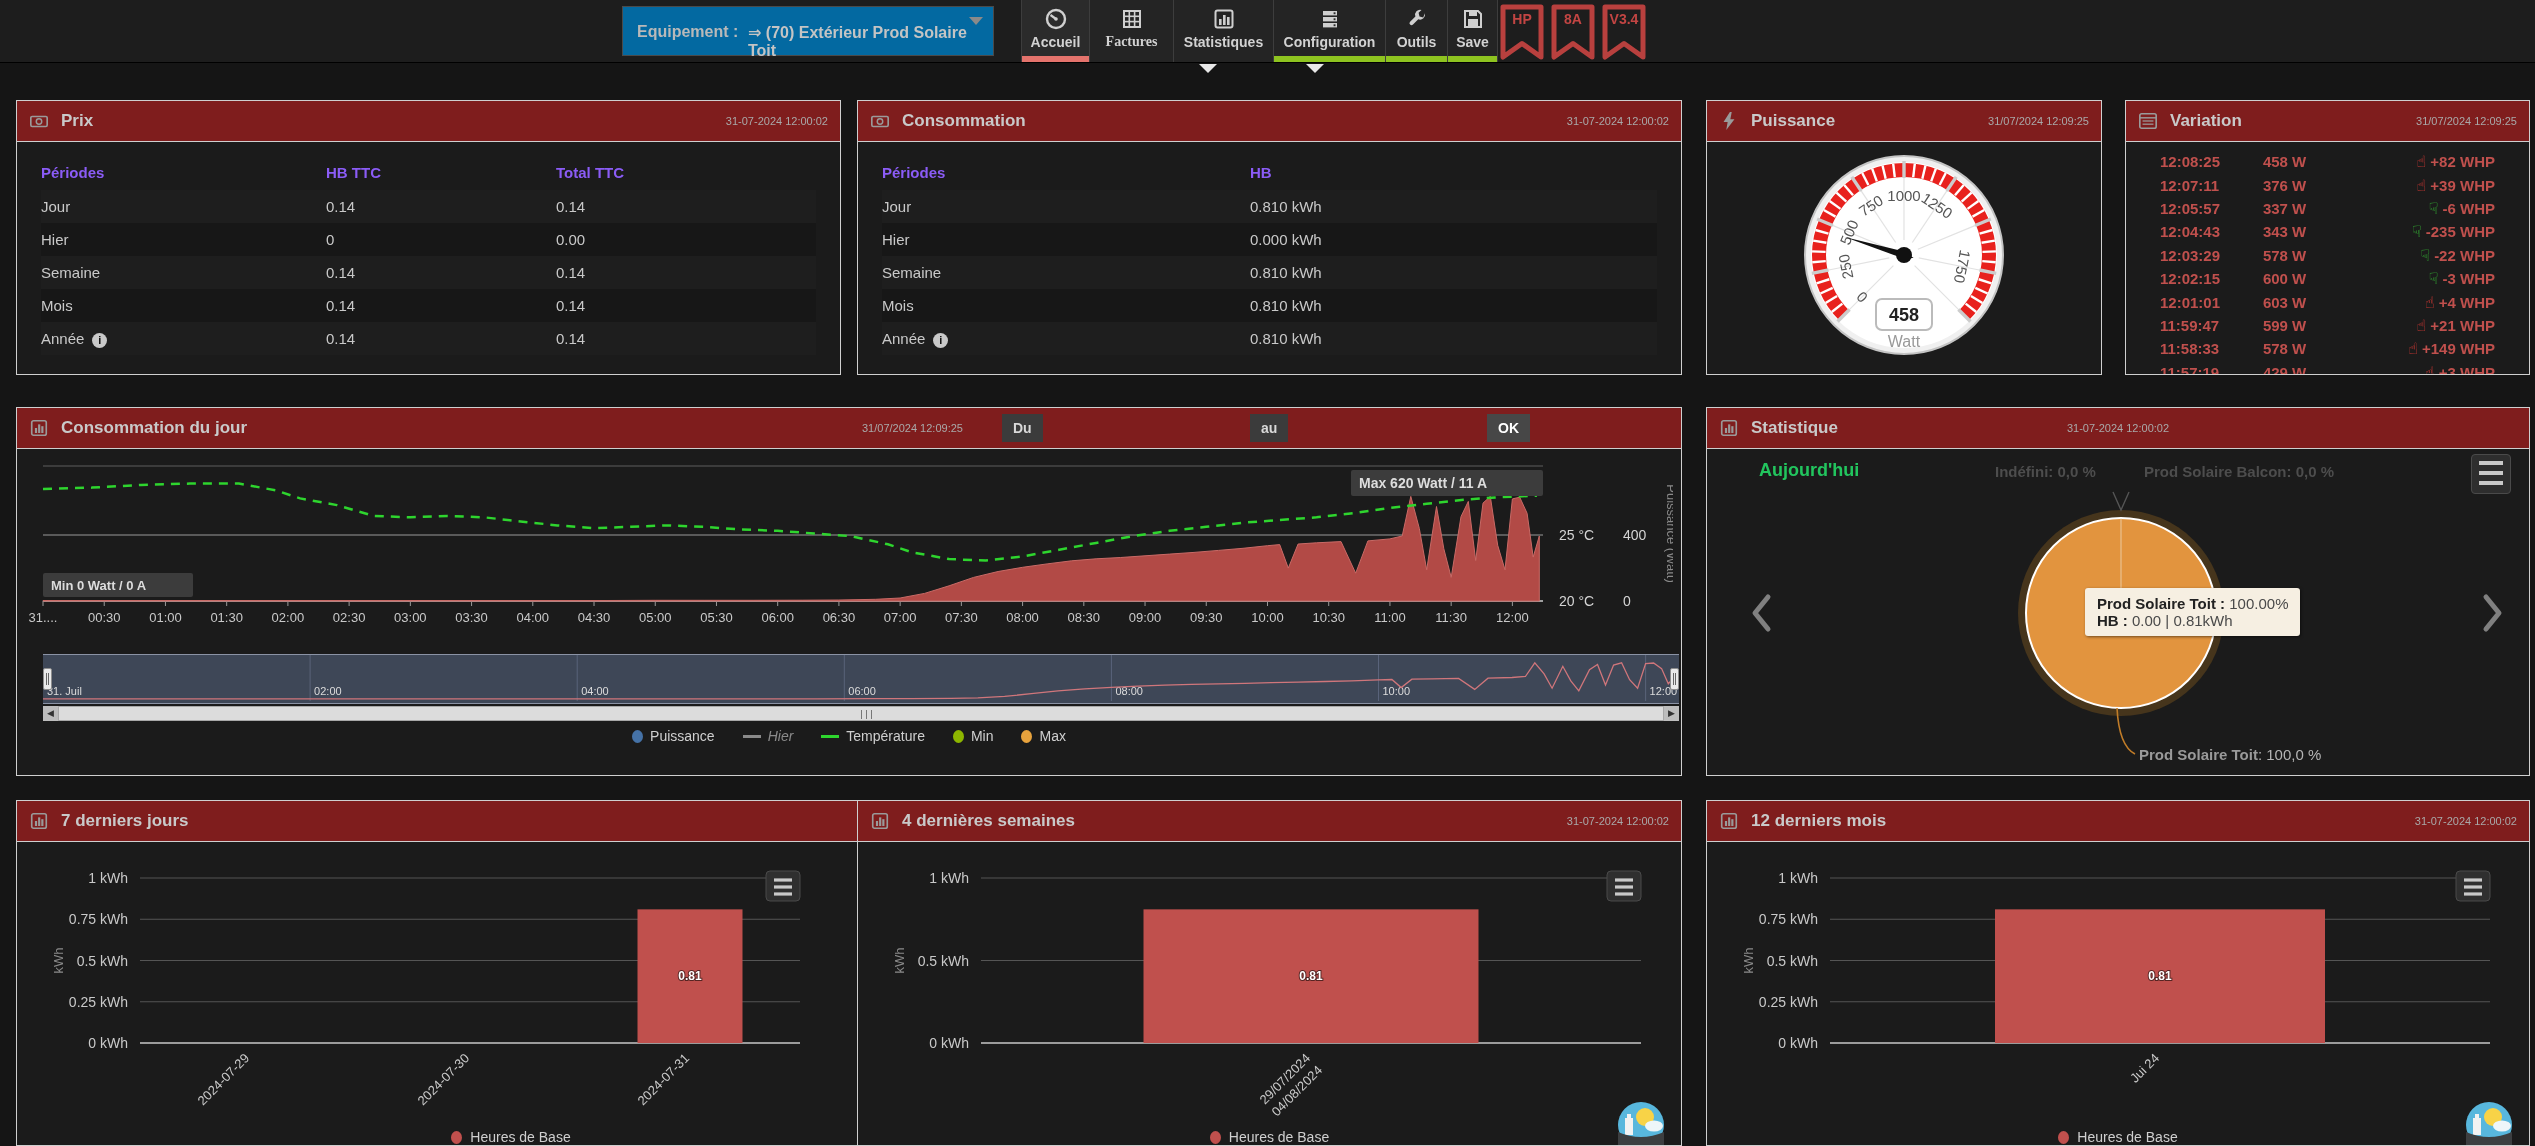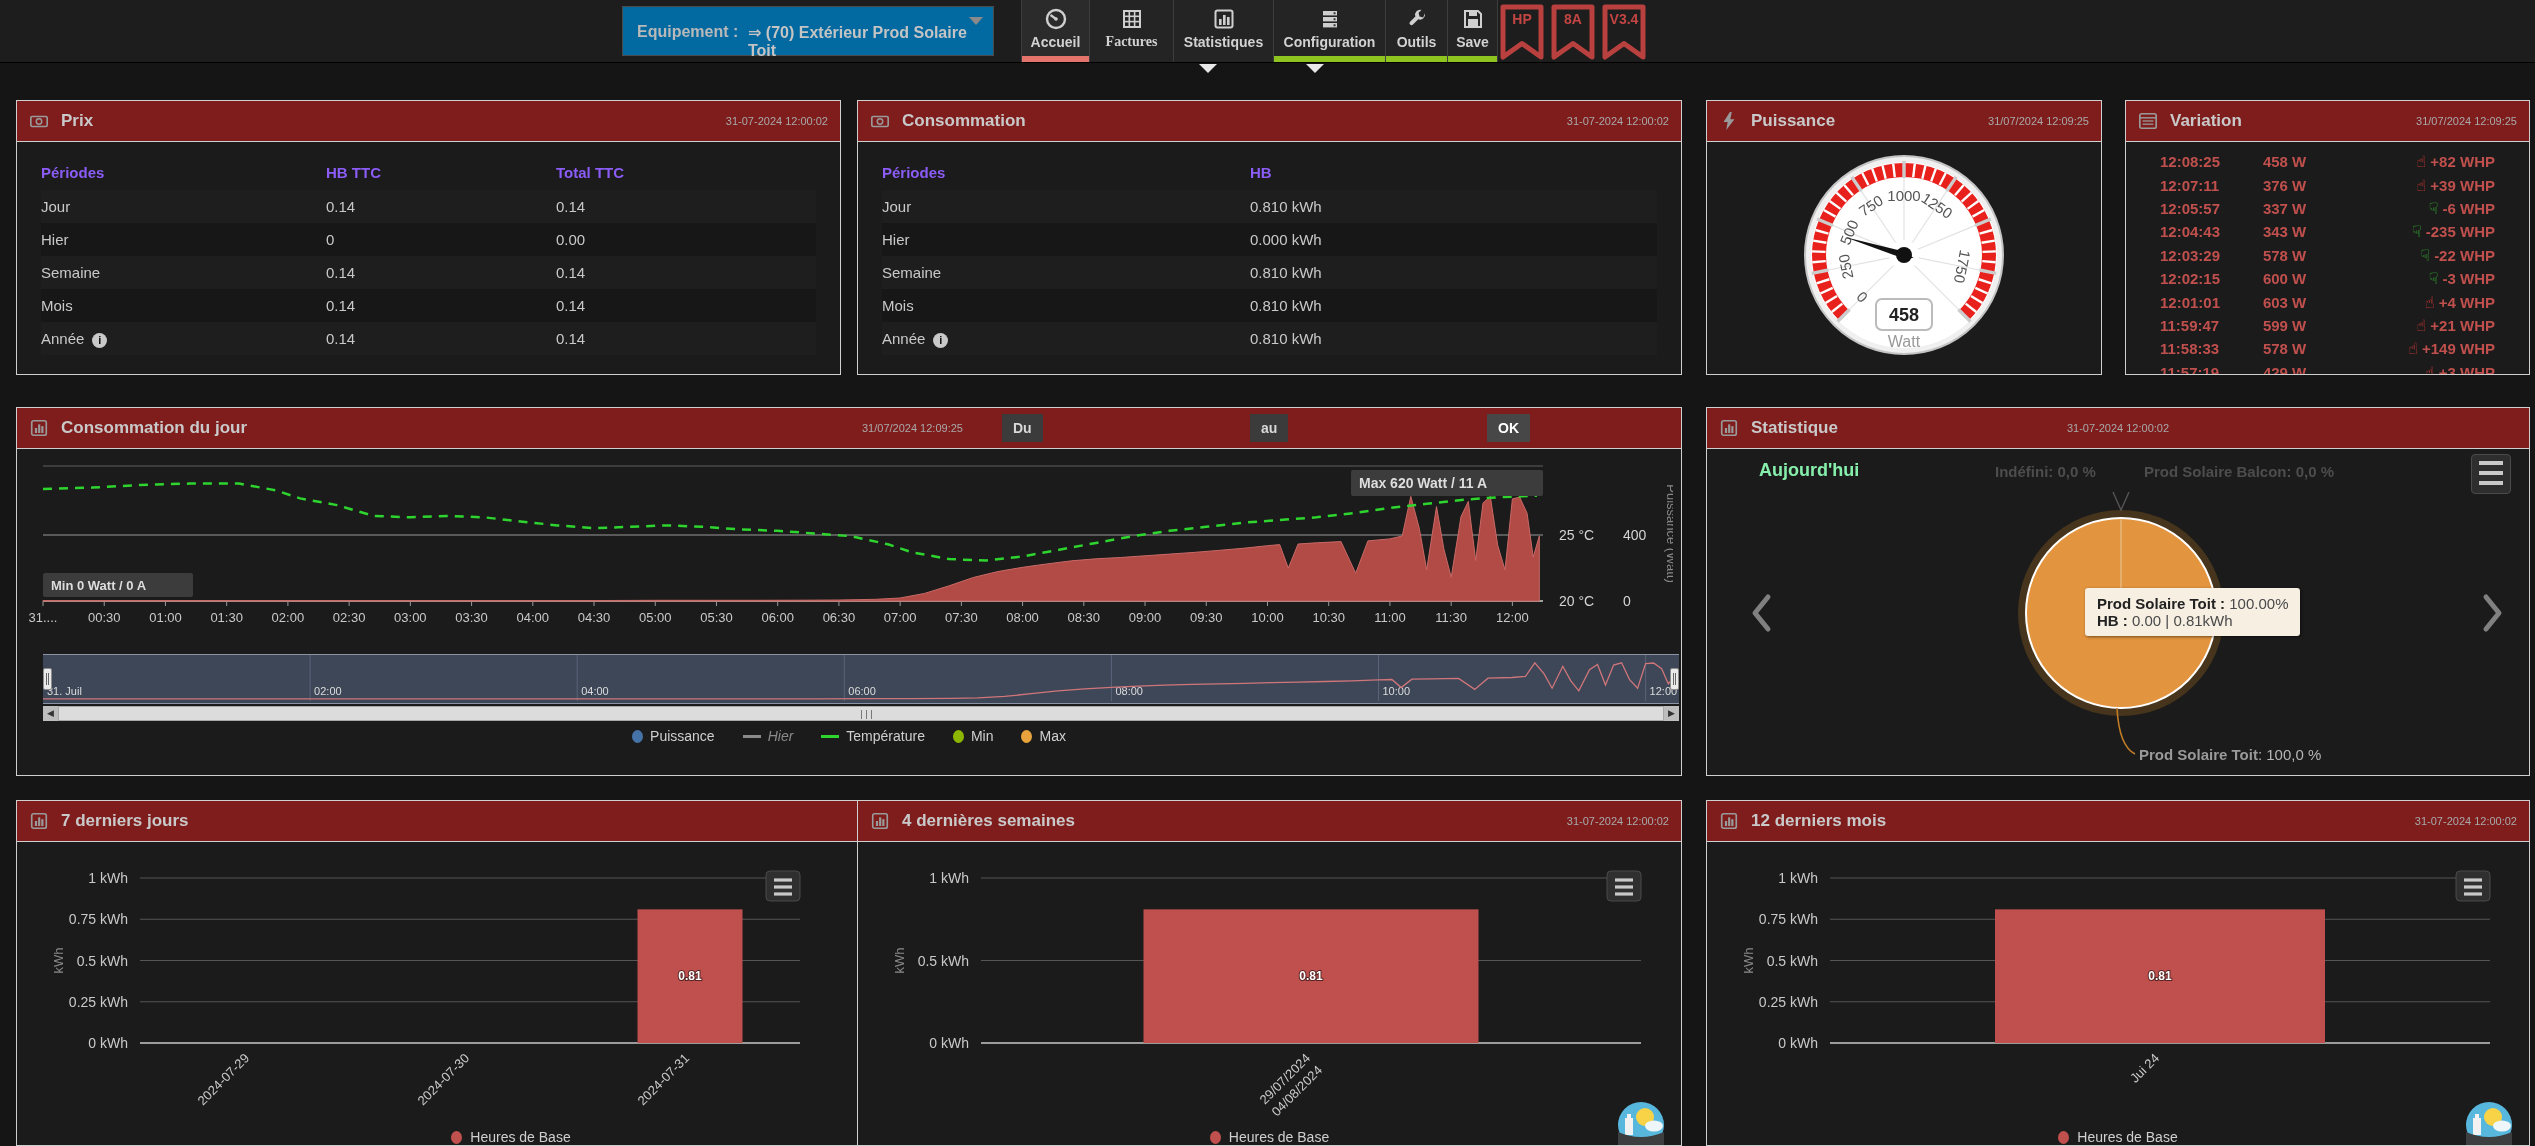--- a/index.html
+++ b/index.html
@@ -54,21 +54,21 @@
   .sb-thumb{position:absolute;left:15px;top:0;width:1606px;height:15px;background:#dcdcdc;border:1px solid #a8a8a8;box-sizing:border-box;}
   .sb-grip{position:absolute;left:50%;top:3px;width:9px;height:9px;border-left:1px solid #777;border-right:1px solid #777;}
   .sb-grip:before{content:"";position:absolute;left:4px;top:0;width:1px;height:9px;background:#777;}
   .dlegend{position:absolute;left:0;top:320px;width:100%;display:flex;justify-content:center;gap:28px;align-items:center;}
   .litem{display:flex;align-items:center;gap:7px;font-size:14px;color:#cfcfcf;cursor:pointer;}
   .litem .dot{width:11px;height:13px;border-radius:50%;}
   .litem .dash{width:18px;height:3px;}
   .litem.muted{color:#8a8a8a;font-style:italic;}
   
   .ghost{position:absolute;font-size:15px;font-weight:bold;color:#4d4d4d;white-space:nowrap;}
-  .period{position:absolute;left:52px;top:52px;font-size:18px;font-weight:bold;color:#86efac;}
+  .period{position:absolute;left:52px;top:52px;font-size:18px;font-weight:bold;color:#22c55e;}
   .burger{position:absolute;width:38px;height:38px;background:#2e2e2e;border:1px solid #4a4a4a;border-radius:4px;cursor:pointer;}
   .burger i{display:block;margin:6px 7px 0 7px;height:4px;background:#c9c9c9;}
   .stooltip{position:absolute;left:378px;top:152px;background:#f6efe2;border-radius:3px;padding:7px 12px;font-size:15px;color:#4a4a4a;
     box-shadow:1px 1px 3px rgba(0,0,0,.5);white-space:nowrap;z-index:5;margin-top:28px;}
   .stooltip b{color:#222;}
   .slabel{position:absolute;left:432px;top:338px;font-size:15px;color:#b5b5b5;white-space:nowrap;}
   .slabel b{color:#9a9a9a;}
   .car{position:absolute;top:185px;cursor:pointer;}
   
   .blegend{position:absolute;left:0;top:328px;width:100%;display:flex;justify-content:center;gap:8px;align-items:center;

